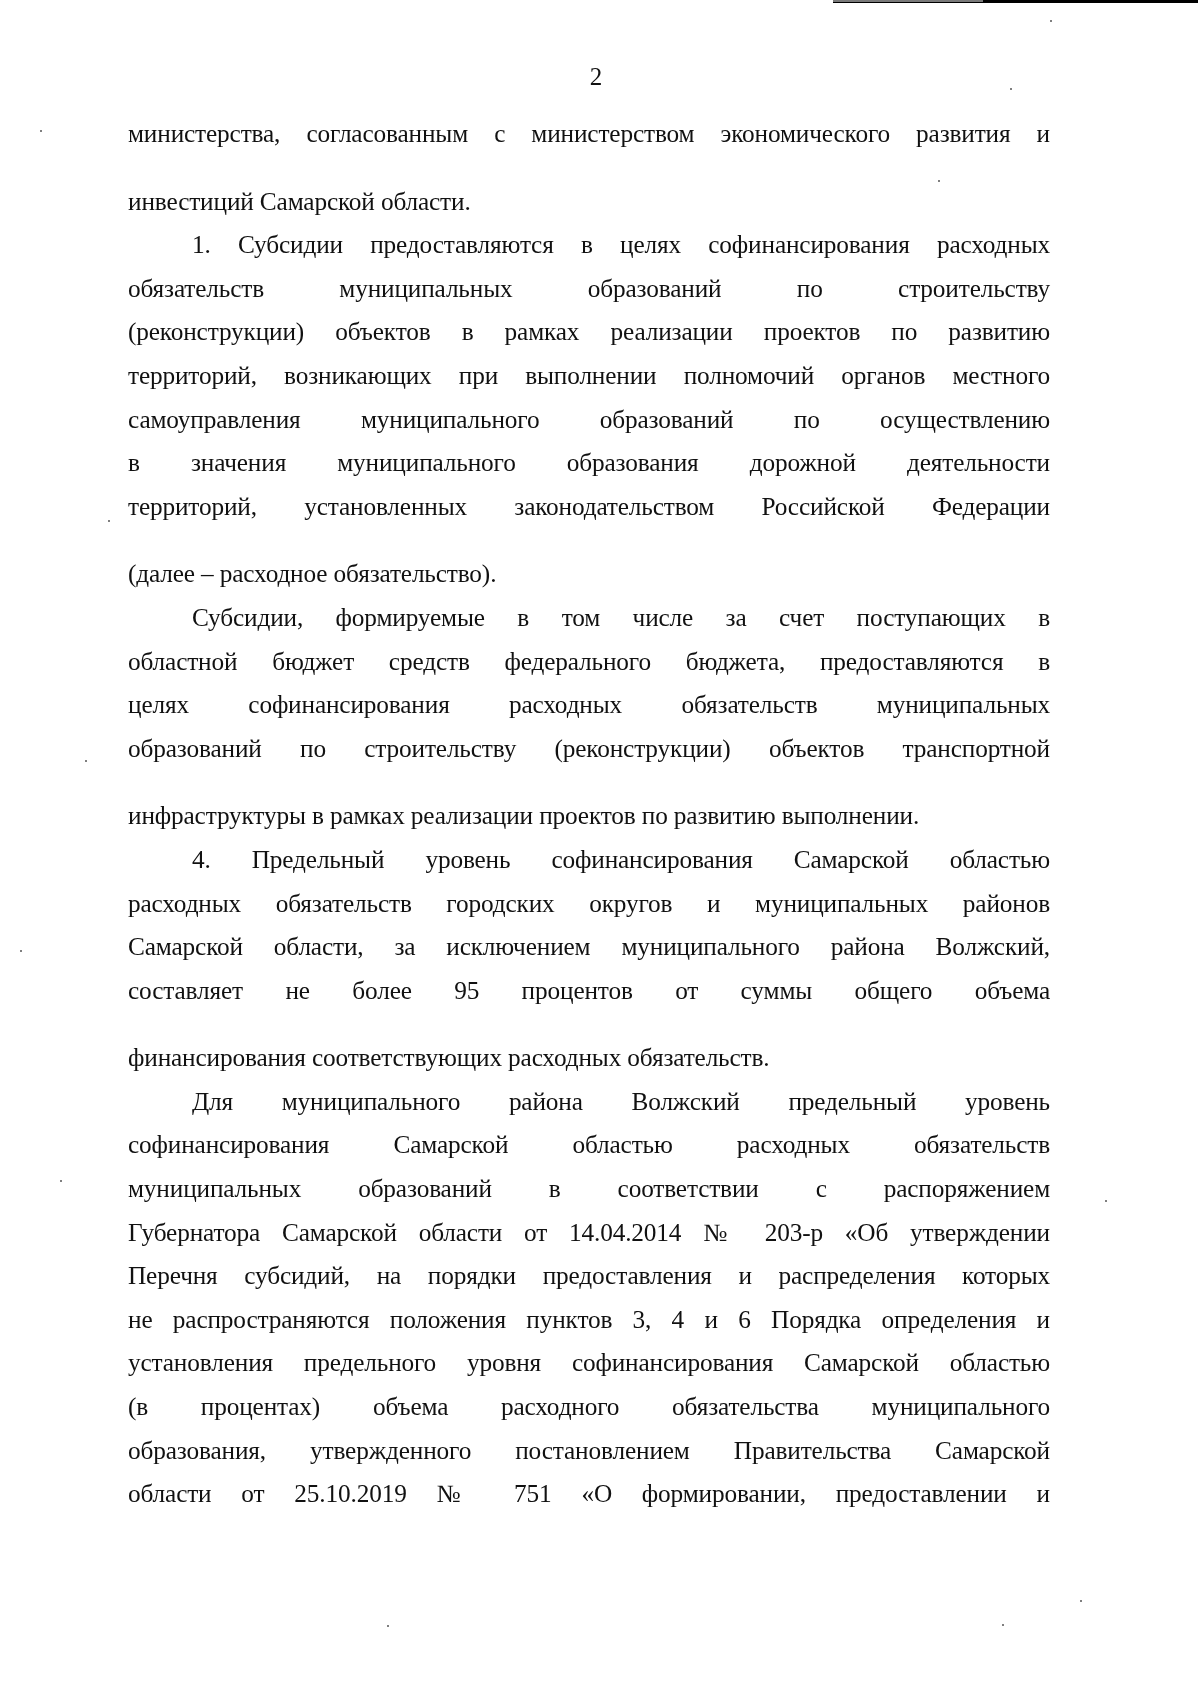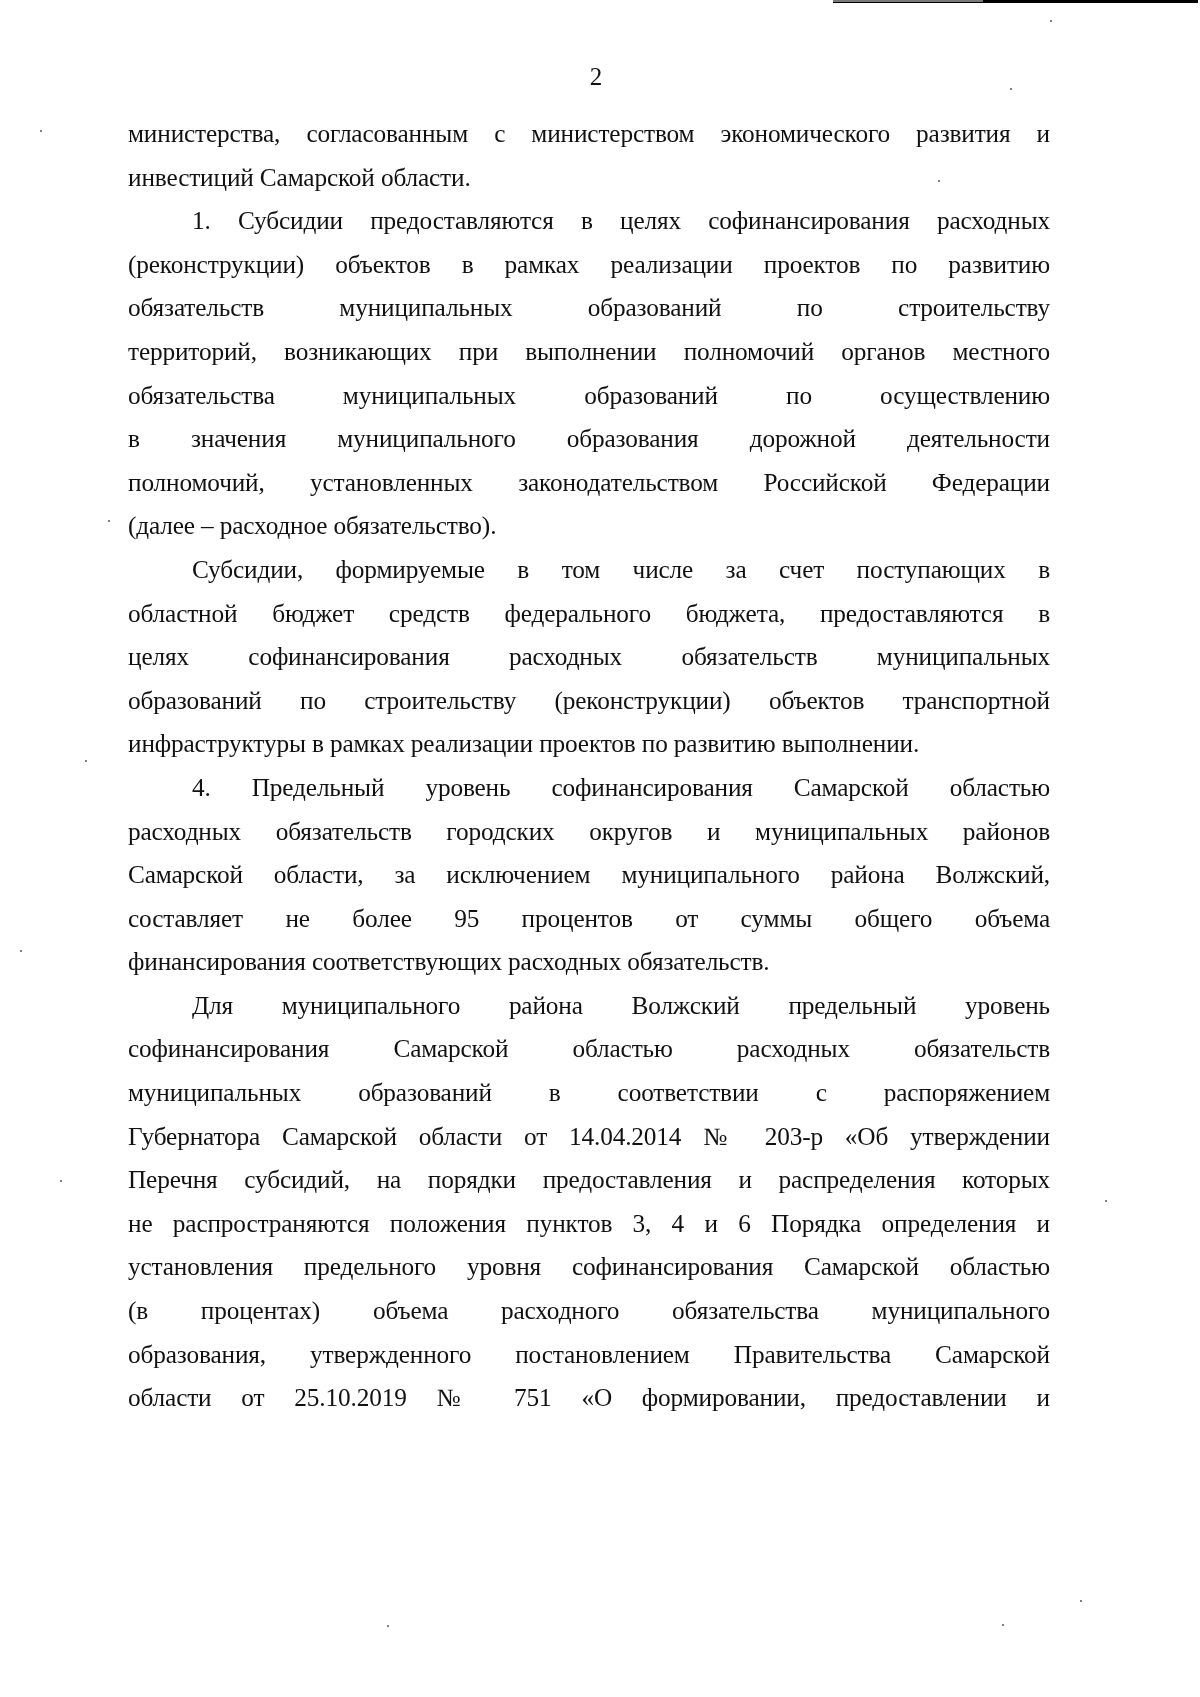--- a/index.html
+++ b/index.html
@@ -61,20 +61,21 @@
     .line {
       display: block;
       height: 43.6px;
       white-space: nowrap;
       text-align-last: justify;
       text-align: justify;
       overflow: visible;
     }
     .line.last {
       text-align-last: left;
+      margin-top: 24px;
     }
     .line.indent {
       padding-left: 64px;
     }
     .speck {
       position: absolute;
       width: 2px;
       height: 2px;
       background: #555;
       border-radius: 1px;
@@ -87,26 +88,26 @@
   <div class="scan-edge">
     <div class="grey"></div>
   </div>
 
   <div class="page-number">2</div>
 
   <div class="text-block">
     <span class="line">министерства, согласованным с министерством экономического развития и</span>
     <span class="line last">инвестиций Самарской области.</span>
     <span class="line indent">1. Субсидии предоставляются в целях софинансирования расходных</span>
+    <span class="line">обязательств муниципальных образований по строительству</span>
     <span class="line">(реконструкции) объектов в рамках реализации проектов по развитию</span>
-    <span class="line">обязательств муниципальных образований по строительству</span>
     <span class="line">территорий, возникающих при выполнении полномочий органов местного</span>
-    <span class="line">обязательства муниципальных образований по осуществлению</span>
+    <span class="line">самоуправления муниципального образований по осуществлению</span>
     <span class="line">в значения муниципального образования дорожной деятельности</span>
-    <span class="line">полномочий, установленных законодательством Российской Федерации</span>
+    <span class="line">территорий, установленных законодательством Российской Федерации</span>
     <span class="line last">(далее – расходное обязательство).</span>
     <span class="line indent">Субсидии, формируемые в том числе за счет поступающих в</span>
     <span class="line">областной бюджет средств федерального бюджета, предоставляются в</span>
     <span class="line">целях софинансирования расходных обязательств муниципальных</span>
     <span class="line">образований по строительству (реконструкции) объектов транспортной</span>
     <span class="line last">инфраструктуры в рамках реализации проектов по развитию выполнении.</span>
     <span class="line indent">4. Предельный уровень софинансирования Самарской областью</span>
     <span class="line">расходных обязательств городских округов и муниципальных районов</span>
     <span class="line">Самарской области, за исключением муниципального района Волжский,</span>
     <span class="line">составляет не более 95 процентов от суммы общего объема</span>

